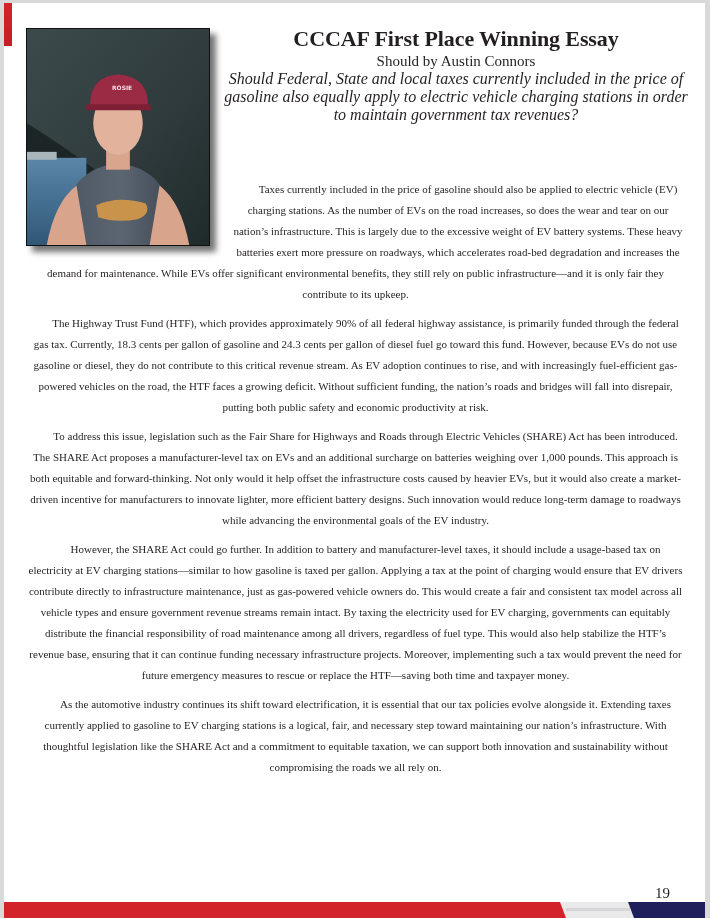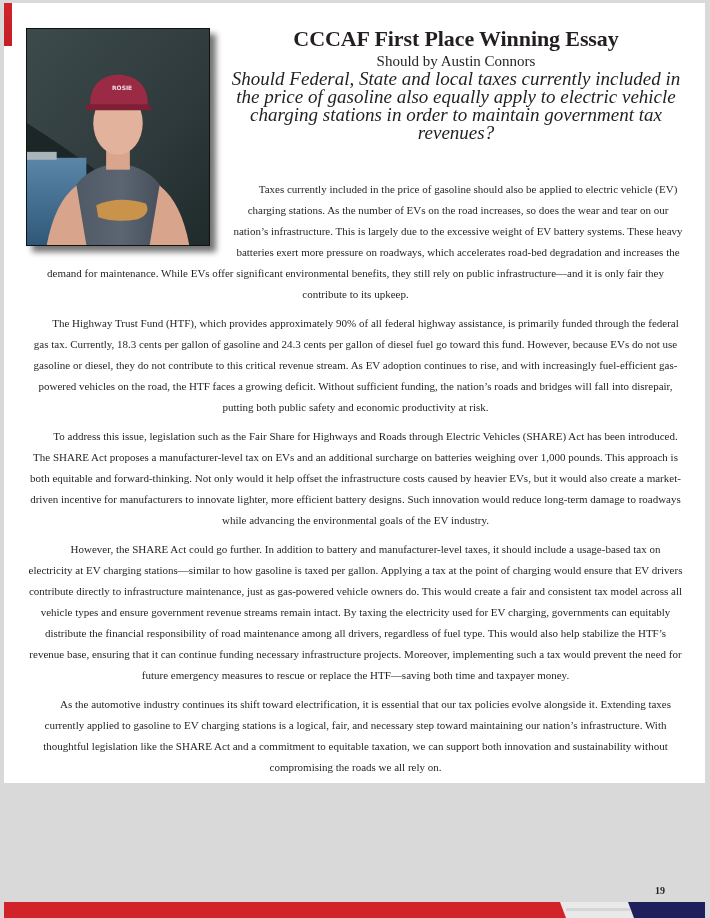--- a/index.html
+++ b/index.html
@@ -7,21 +7,21 @@
       width: 710px;
       height: 918px;
       background: #d9d9d9;
       overflow: hidden;
     }
     .page {
       position: absolute;
       left: 4px;
       top: 3px;
       width: 701px;
-      height: 780px;
+      height: 915px;
       background: #ffffff;
       font-family: "Liberation Serif", "DejaVu Serif", serif;
       color: #231f20;
     }
     .corner-tab {
       position: absolute;
       left: 0px;
       top: 0px;
       width: 8px;
       height: 43px;
@@ -58,21 +58,21 @@
       line-height: 17px;
     }
     .topic-label {
       margin-top: 13px;
       font-size: 15px;
       line-height: 18px;
       text-decoration: underline;
     }
     .topic-question {
       font-style: italic;
-      font-size: 19px;
+      font-size: 16px;
       line-height: 18px;
       text-align: center;
       text-indent: 0;
     }
 
     .body {
       position: absolute;
       left: 24px;
       top: 176px;
       width: 655px;
@@ -88,22 +88,22 @@
     .para {
       text-indent: 20px;
       margin-bottom: 8px;
     }
     .para:first-of-type { text-indent: 0; }
 
     .page-number {
       position: absolute;
       left: 651px;
       top: 882px;
-      font-size: 10px;
-      font-weight: bold;
+      font-size: 15px;
+      font-weight: normal;
     }
     .footer-bar {
       position: absolute;
       left: 0;
       top: 899px;
       width: 701px;
       height: 16px;
     }
     .footer-bar svg { display: block; width: 100%; height: 100%; }
   </style>

